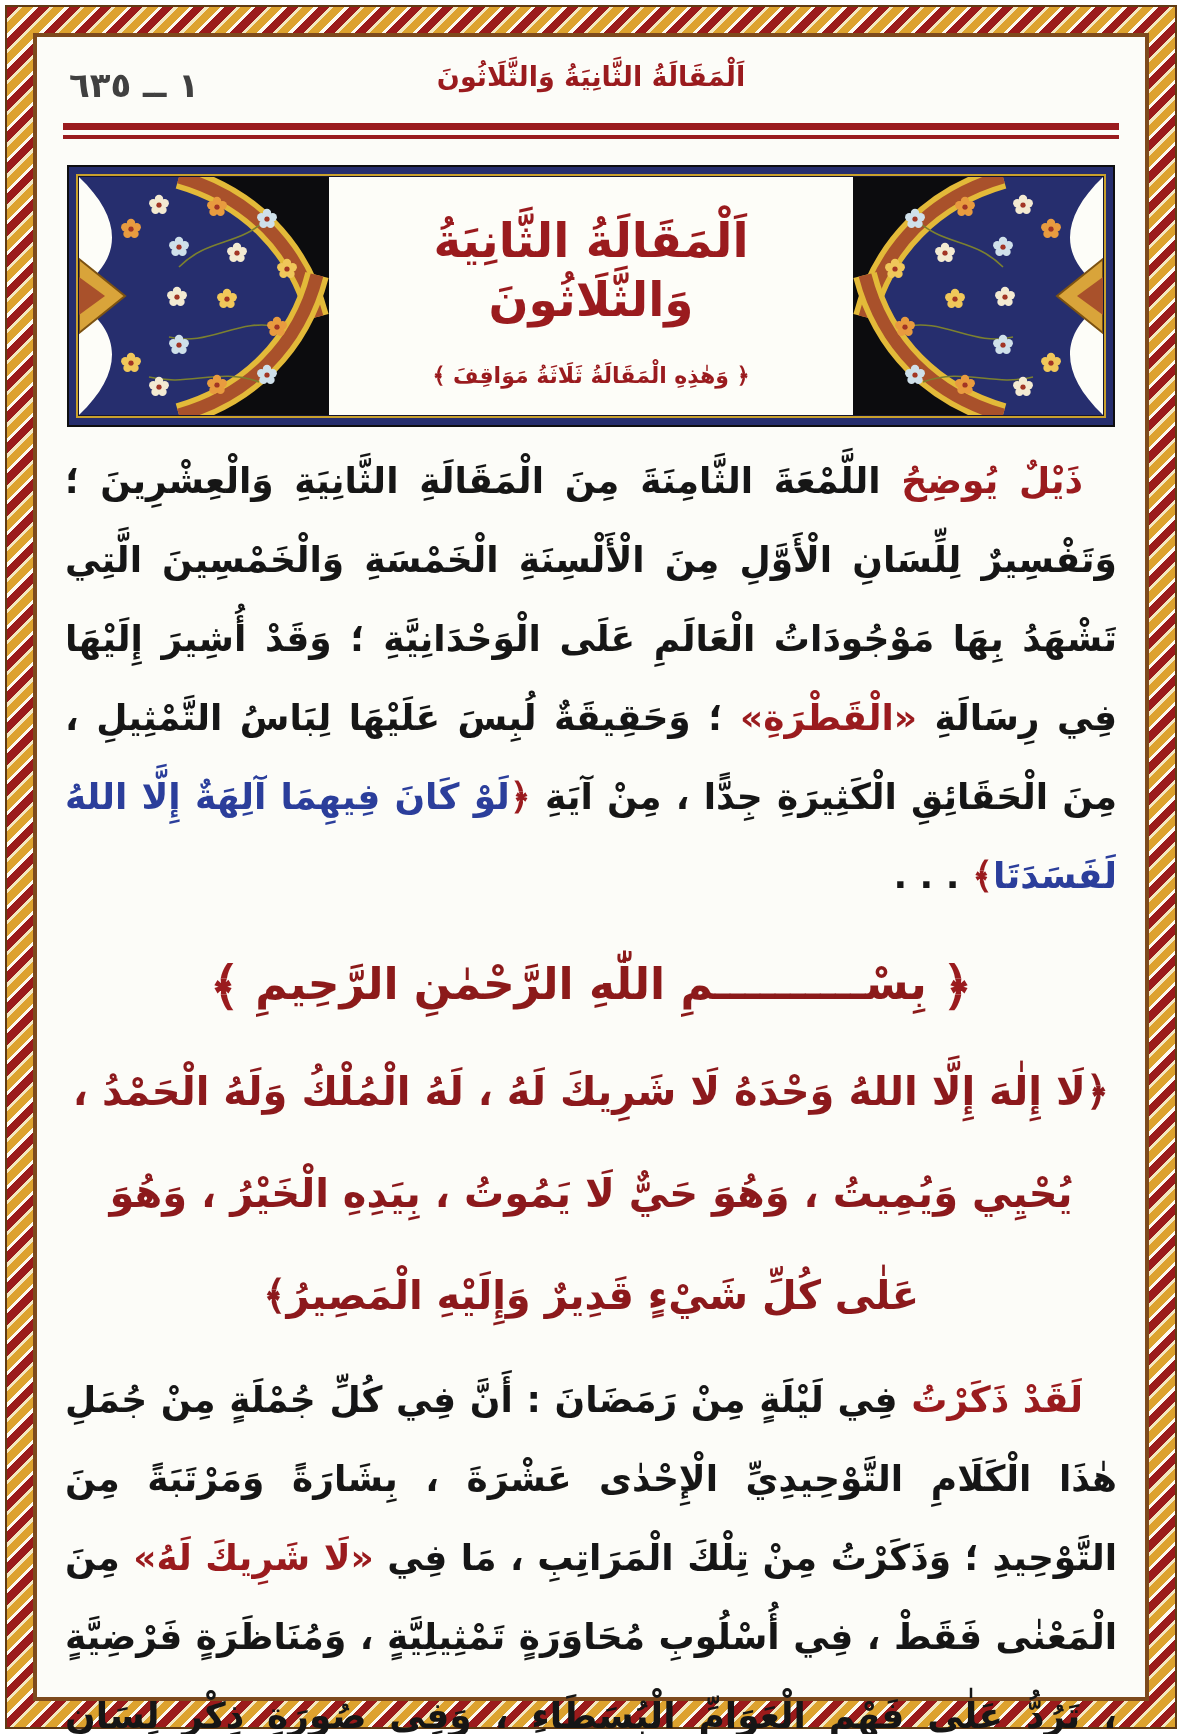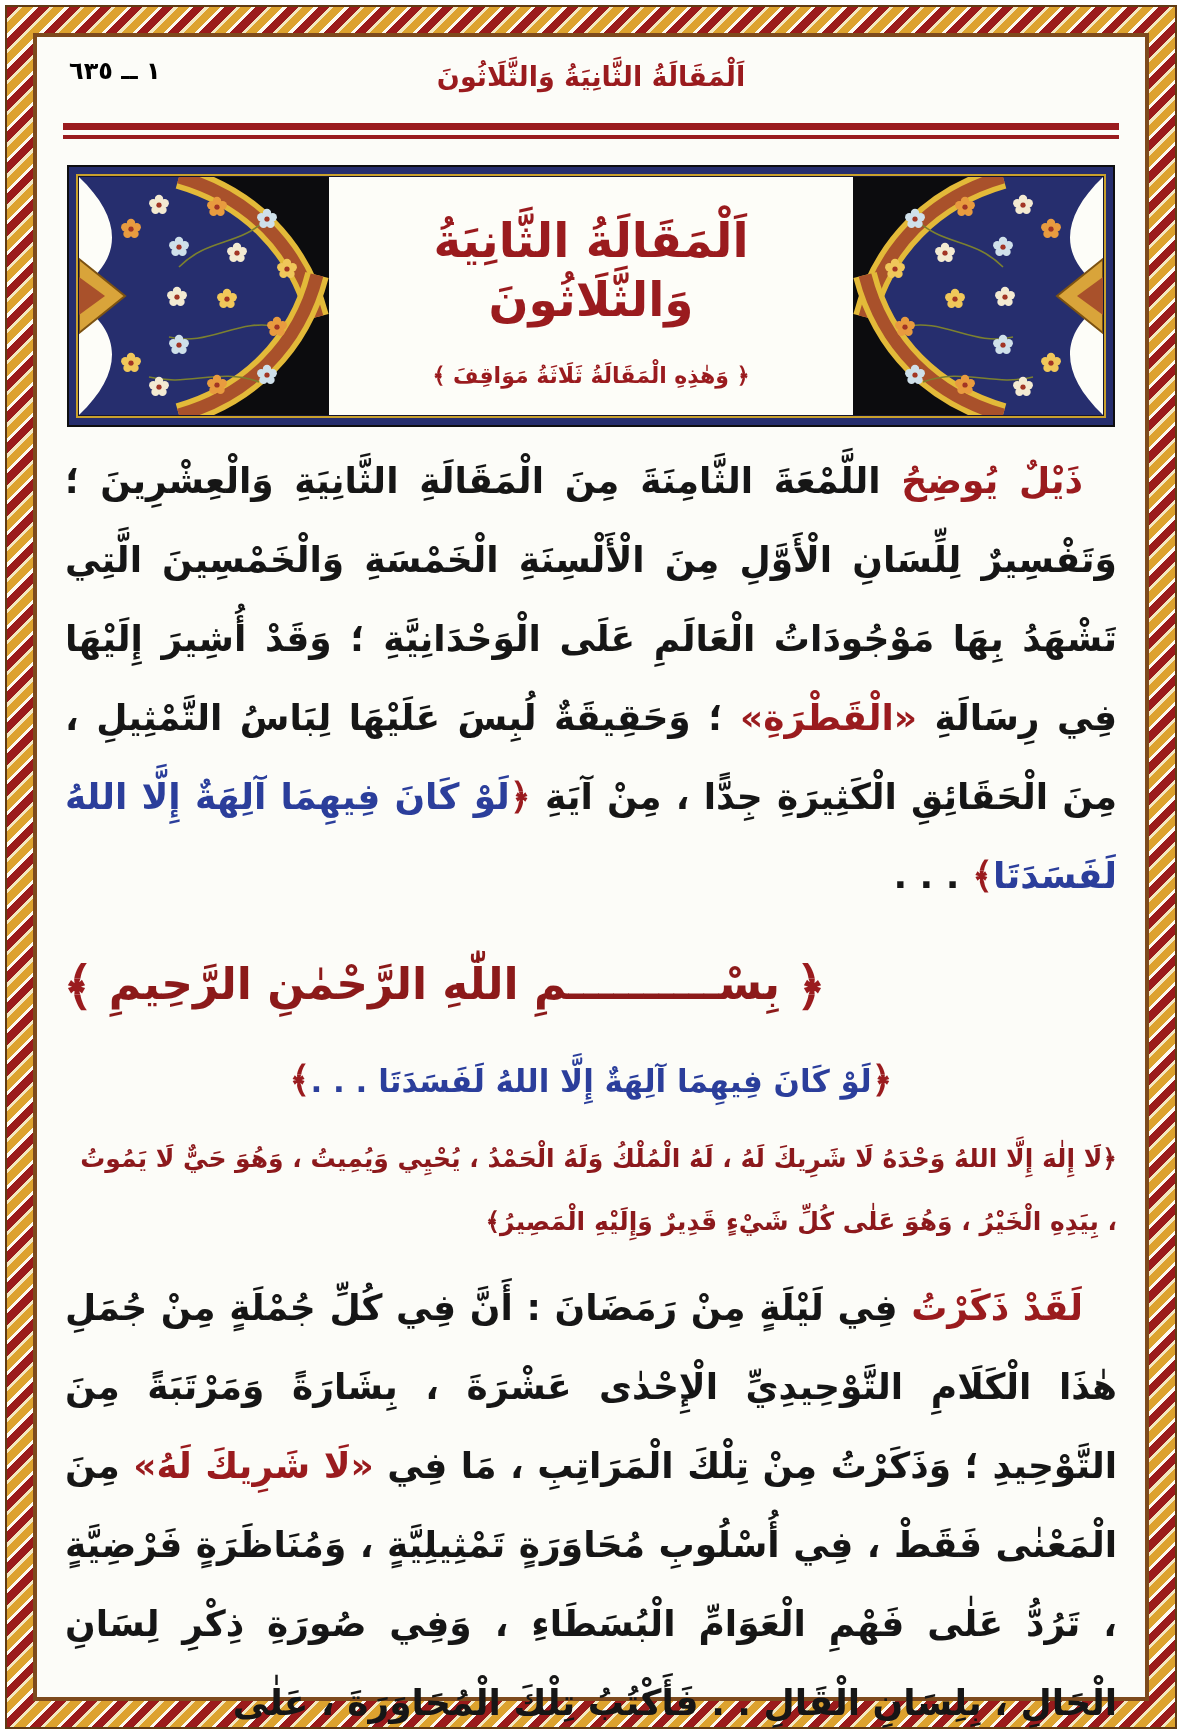--- a/index.html
+++ b/index.html
@@ -24,22 +24,22 @@
     border:4px solid #7d4a1d;
     padding:14px 26px 10px;
   }
   
   .header { position:relative; height:56px; margin-top:4px; }
   .running-title {
     position:absolute; right:0; left:0; top:6px;
     text-align:center; font-weight:bold; font-size:27px; color:#9a1b1e;
   }
   .page-number {
-    position:absolute; left:6px; top:2px;
-    font-weight:bold; font-size:24px; color:#000000;
+    position:absolute; left:6px; top:10px;
+    font-weight:bold; font-size:34px; color:#404040;
     direction:rtl;
   }
   .rule-thick { height:7px; background:#9a1b1e; margin-top:12px; }
   .rule-thin  { height:4px; background:#9a1b1e; margin-top:5px; }
   
   .title-panel { margin:26px 4px 0; height:262px; border:2px solid #0e0e10;
     background:#262e6e; padding:7px; }
   .panel-gold { height:100%; border:2px solid #c9a12c; }
   .panel-in { height:100%; border:1px solid #141432; display:flex; background:#fdfdf8; }
   .ornament { width:250px; height:100%; flex:0 0 auto; }
@@ -65,33 +65,33 @@
   .para {
     font-size:36px; font-weight:bold; color:#161616;
     line-height:79px; text-align:justify; text-indent:34px;
     margin-top:14px; padding:0 2px;
   }
   .red   { color:#9a1b1e; }
   .blue  { color:#2b3e9b; }
   .bracket { color:#9a1b1e; }
   
   .basmala {
-    margin-top:30px; text-align:left; color:#8c1a1a;
+    margin-top:30px; text-align:center; color:#8c1a1a;
     font-weight:bold; font-size:44px; line-height:1.6;
   }
   .basmala .bracket { font-size:52px; vertical-align:middle; }
   
   .verse-line {
     margin-top:18px; text-align:center; font-weight:bold; font-size:31px;
     color:#2b3e9b; line-height:1.9;
   }
   .verse-line .bracket { font-size:36px; }
   
   .hadith {
-    margin-top:12px; font-weight:bold; font-size:25px;
+    margin-top:12px; text-align:center; font-weight:bold; font-size:40px;
     color:#8c191c; line-height:2.55; padding:0 2px;
   }
 </style>
 </head>
 <body>
 
 <div class="frame-band"></div>
 
 <div class="sheet">
 
@@ -199,23 +199,20 @@
 
 
   <p class="para"><span class="red">ذَيْلٌ يُوضِحُ</span><span> اللَّمْعَةَ الثَّامِنَةَ مِنَ الْمَقَالَةِ الثَّانِيَةِ وَالْعِشْرِينَ ؛ وَتَفْسِيرٌ لِلِّسَانِ الْأَوَّلِ مِنَ الْأَلْسِنَةِ الْخَمْسَةِ وَالْخَمْسِينَ الَّتِي تَشْهَدُ بِهَا مَوْجُودَاتُ الْعَالَمِ عَلَى الْوَحْدَانِيَّةِ ؛ وَقَدْ أُشِيرَ إِلَيْهَا فِي رِسَالَةِ </span><span class="red">«الْقَطْرَةِ»</span><span> ؛ وَحَقِيقَةٌ لُبِسَ عَلَيْهَا لِبَاسُ التَّمْثِيلِ ، مِنَ الْحَقَائِقِ الْكَثِيرَةِ جِدًّا ، مِنْ آيَةِ </span><span class="bracket">﴿</span><span class="blue">لَوْ كَانَ فِيهِمَا آلِهَةٌ إِلَّا اللهُ لَفَسَدَتَا</span><span class="bracket">﴾</span><span> . . .</span></p>
 
   <div class="basmala">
     <span class="bracket">﴿</span>
     <span>بِسْــــــــــمِ اللّٰهِ الرَّحْمٰنِ الرَّحِيمِ</span>
     <span class="bracket">﴾</span>
   </div>
 
-  <div class="verse-line">
-    <span class="bracket">﴿</span><span>لَوْ كَانَ فِيهِمَا آلِهَةٌ إِلَّا اللهُ لَفَسَدَتَا . . .</span><span class="bracket">﴾</span>
-  </div>
 
   <div class="hadith">
     <span>﴿</span><span>لَا إِلٰهَ إِلَّا اللهُ وَحْدَهُ لَا شَرِيكَ لَهُ ، لَهُ الْمُلْكُ وَلَهُ الْحَمْدُ ، يُحْيِي وَيُمِيتُ ، وَهُوَ حَيٌّ لَا يَمُوتُ ، بِيَدِهِ الْخَيْرُ ، وَهُوَ عَلٰى كُلِّ شَيْءٍ قَدِيرٌ وَإِلَيْهِ الْمَصِيرُ</span><span>﴾</span>
   </div>
 
   <p class="para"><span class="red">لَقَدْ ذَكَرْتُ</span><span> فِي لَيْلَةٍ مِنْ رَمَضَانَ : أَنَّ فِي كُلِّ جُمْلَةٍ مِنْ جُمَلِ هٰذَا الْكَلَامِ التَّوْحِيدِيِّ الْإِحْدٰى عَشْرَةَ ، بِشَارَةً وَمَرْتَبَةً مِنَ التَّوْحِيدِ ؛ وَذَكَرْتُ مِنْ تِلْكَ الْمَرَاتِبِ ، مَا فِي </span><span class="red">«لَا شَرِيكَ لَهُ»</span><span> مِنَ الْمَعْنٰى فَقَطْ ، فِي أُسْلُوبِ مُحَاوَرَةٍ تَمْثِيلِيَّةٍ ، وَمُنَاظَرَةٍ فَرْضِيَّةٍ ، تَرُدُّ عَلٰى فَهْمِ الْعَوَامِّ الْبُسَطَاءِ ، وَفِي صُورَةِ ذِكْرِ لِسَانِ الْحَالِ ، بِلِسَانِ الْقَالِ . . فَأَكْتُبُ تِلْكَ الْمُحَاوَرَةَ ، عَلٰى</span></p>
 
 </div>
 
 </body></html>

